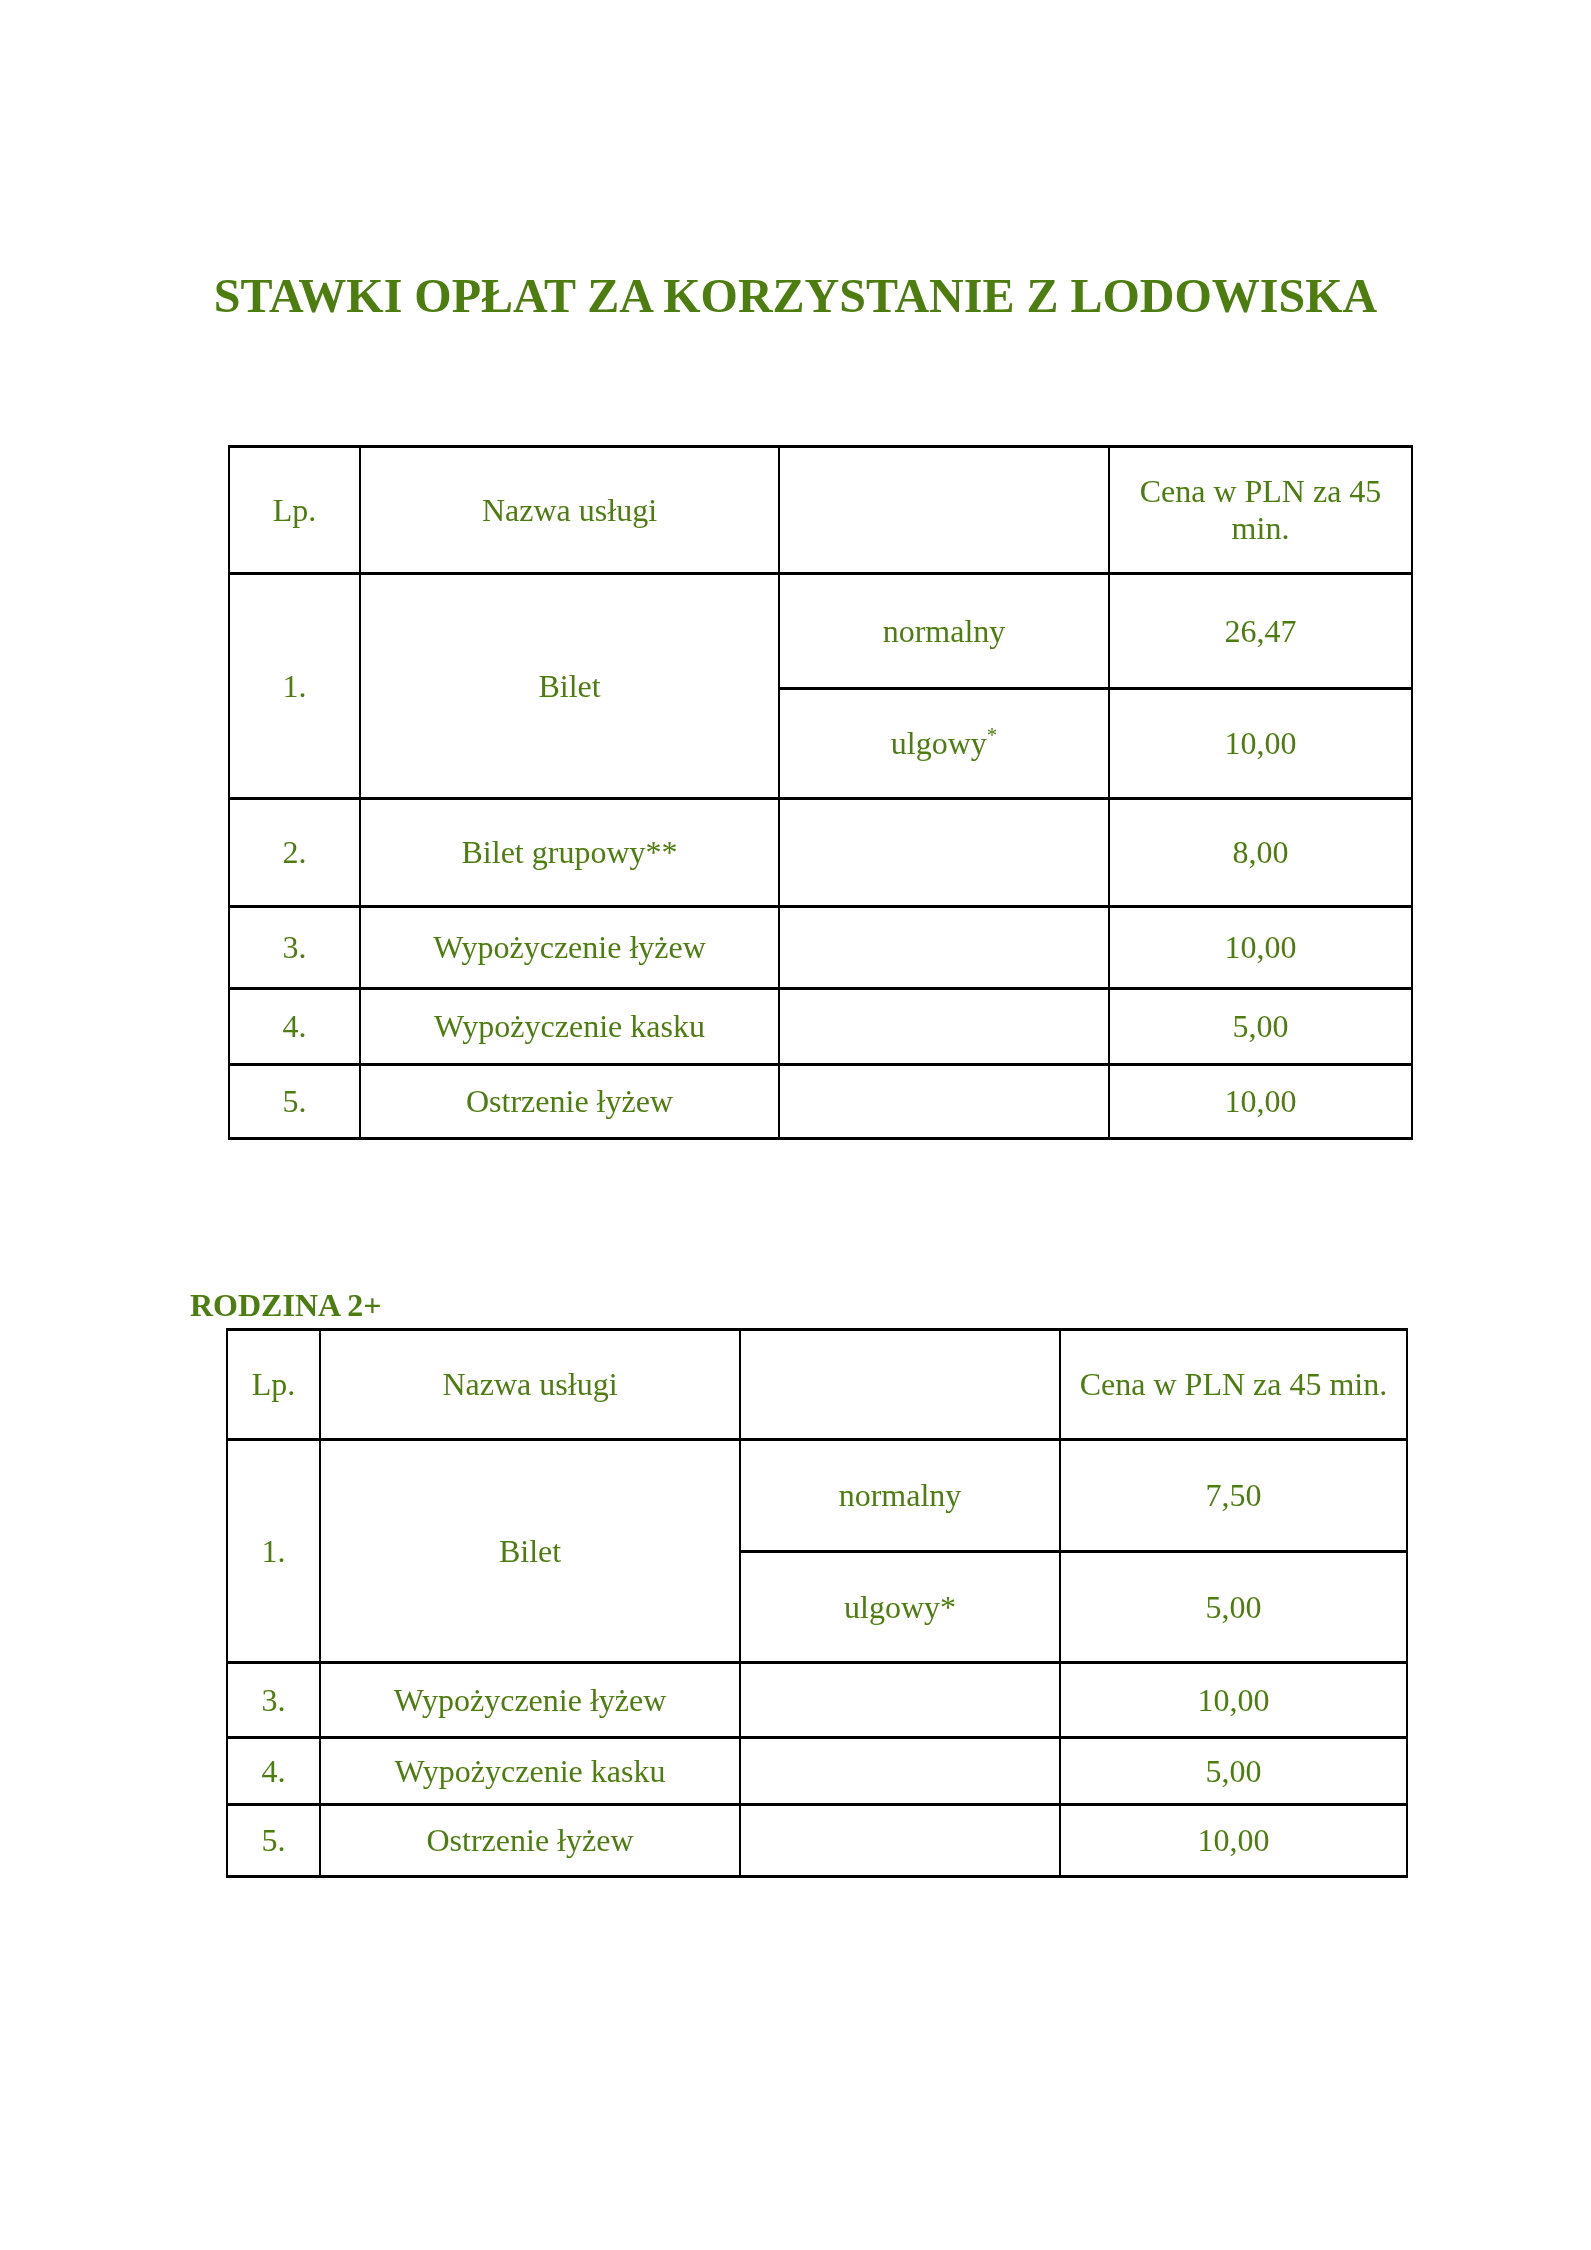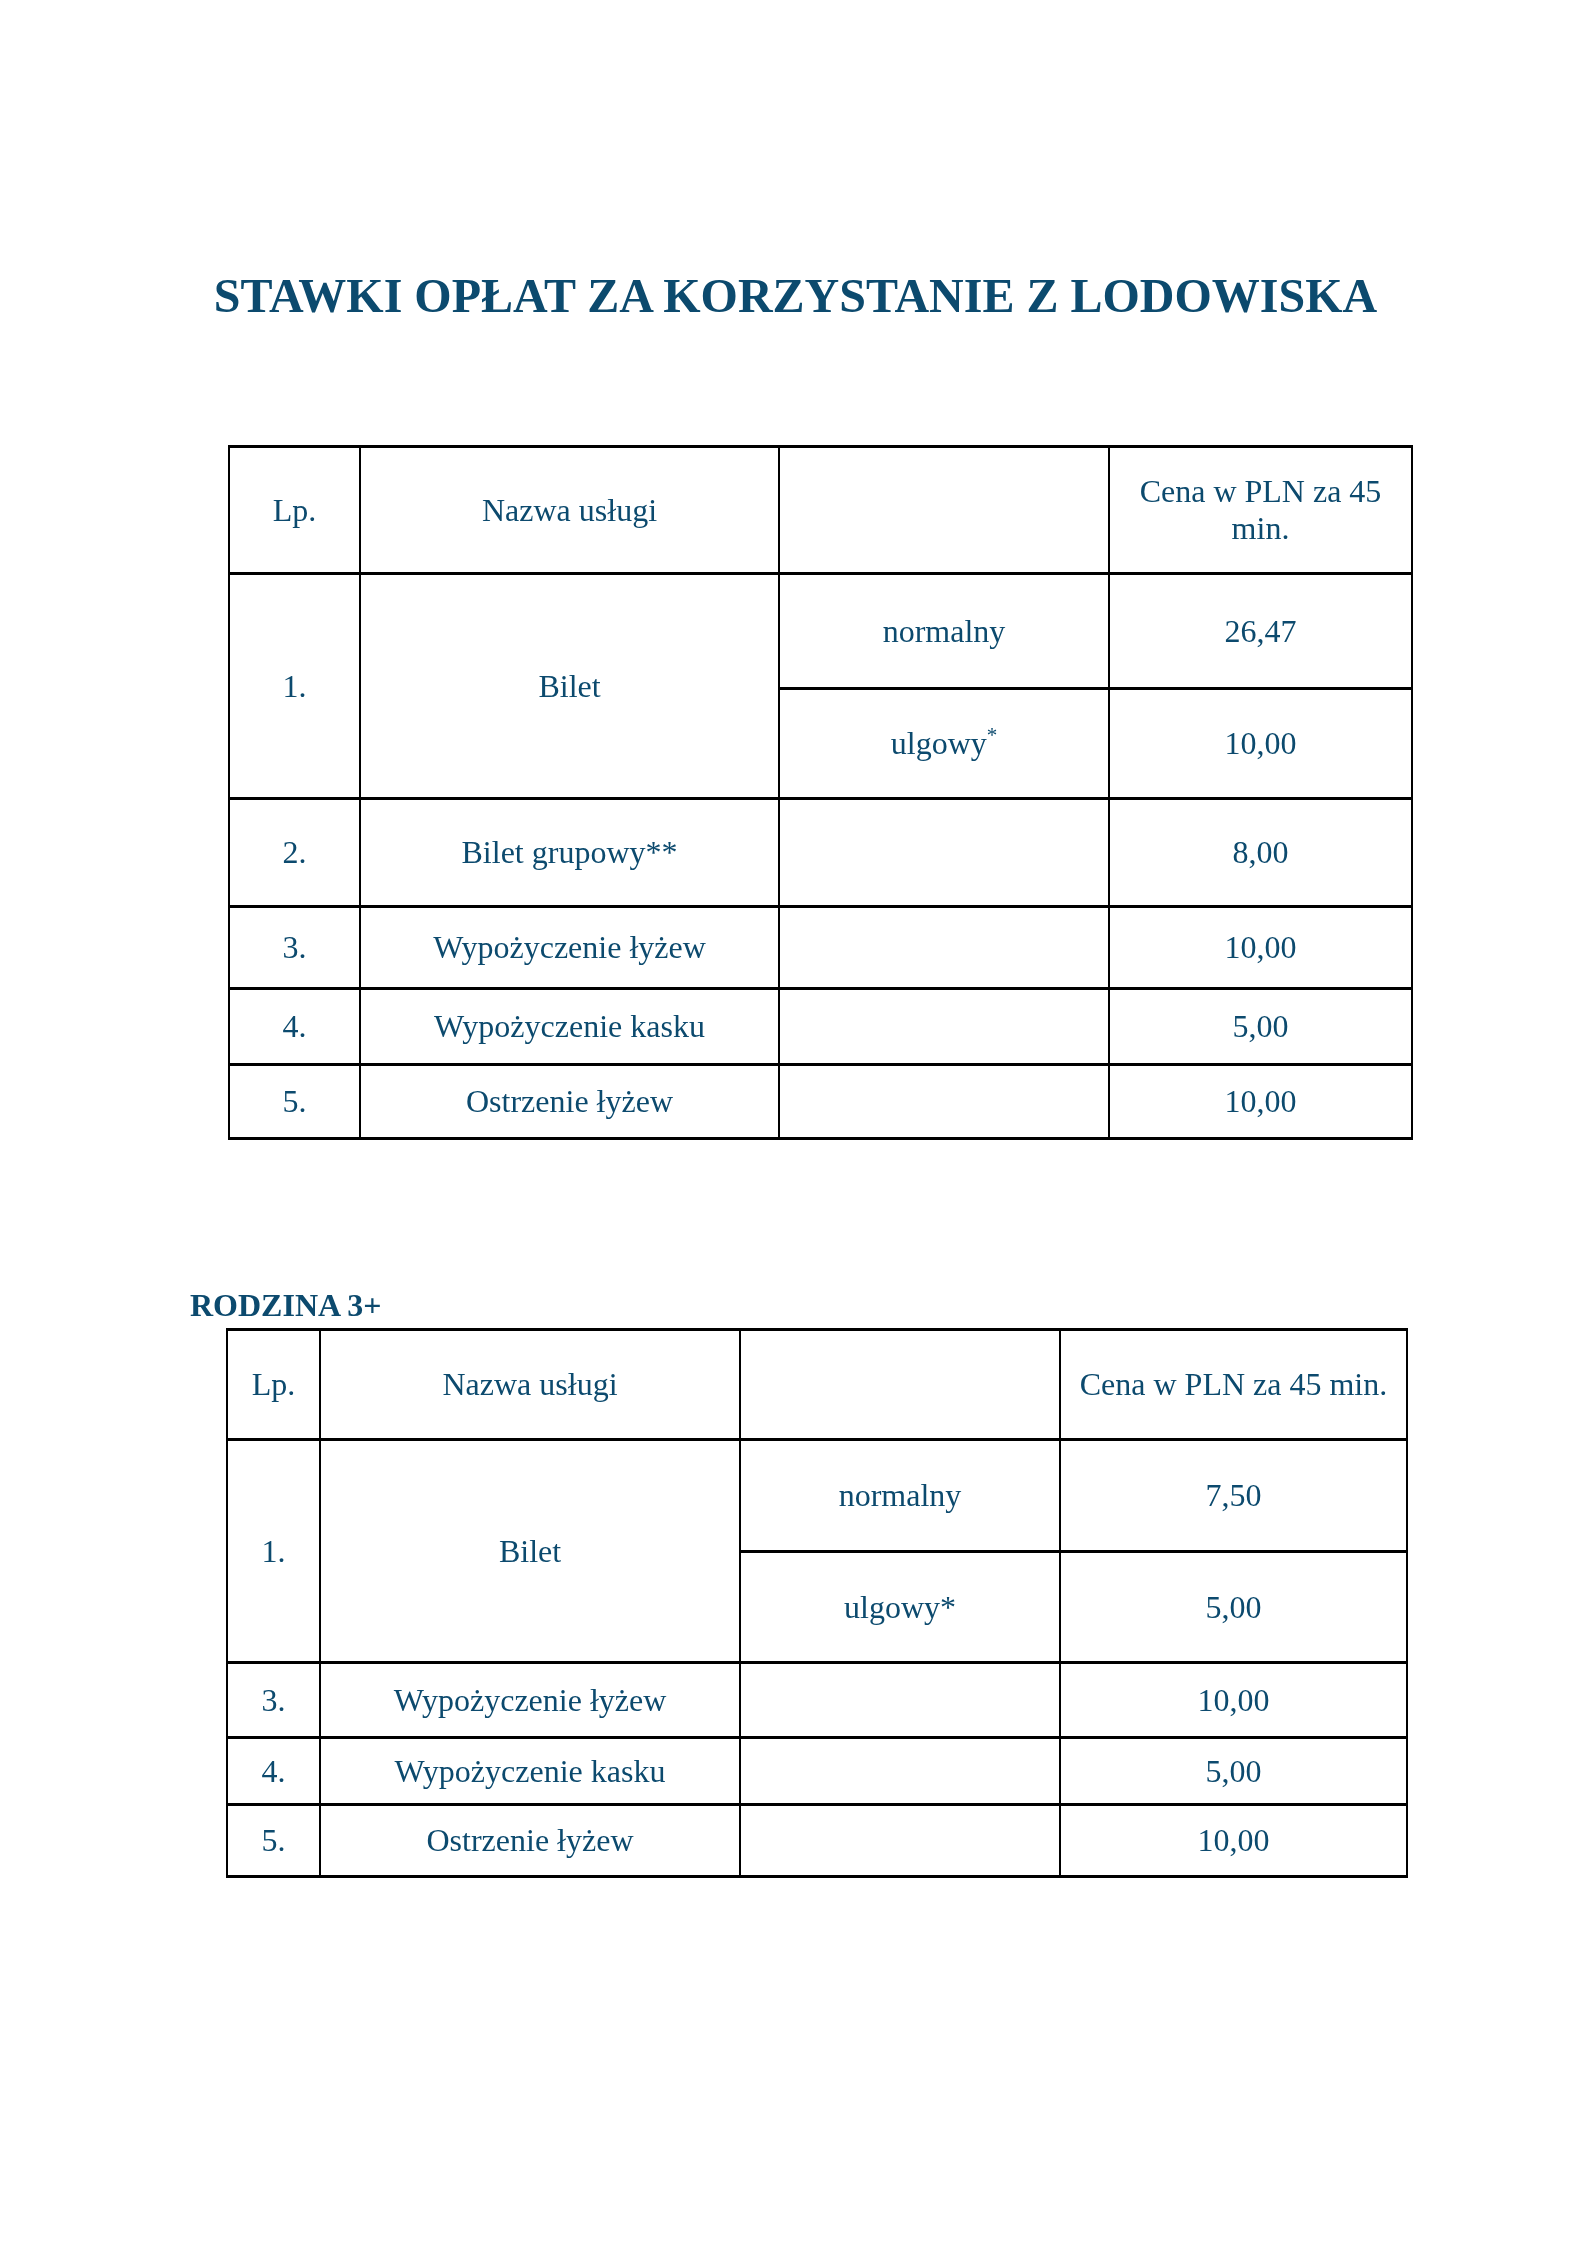--- a/index.html
+++ b/index.html
@@ -5,21 +5,21 @@
   html, body {
     margin: 0;
     padding: 0;
     background: #ffffff;
   }
   .page {
     position: relative;
     width: 1591px;
     height: 2250px;
     background: #ffffff;
-    color: #0c4a6e;
+    color: #4d7c0f;
     font-family: "Liberation Serif", "DejaVu Serif", serif;
     overflow: hidden;
   }
   .doc-title {
     position: absolute;
     left: 0;
     top: 268px;
     width: 100%;
     text-align: center;
     font-size: 48px;
@@ -155,21 +155,21 @@
     </tr>
     <tr class="t1-r5">
       <td>5.</td>
       <td class="b va-bottom">Ostrzenie łyżew</td>
       <td></td>
       <td>10,00</td>
     </tr>
   </tbody>
     </table>
 
-  <div class="section-heading">RODZINA 3+</div>
+  <div class="section-heading">RODZINA 2+</div>
 
   <table id="table2" class="price-table">
     <colgroup>
       <col class="c-lp">
         <col class="c-name">
         <col class="c-variant">
         <col class="c-price">
     </colgroup>
     <tbody>
         <tr class="t2-h">

